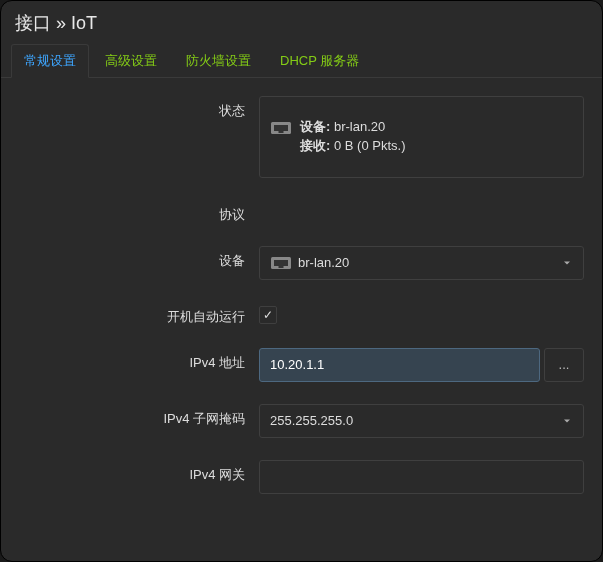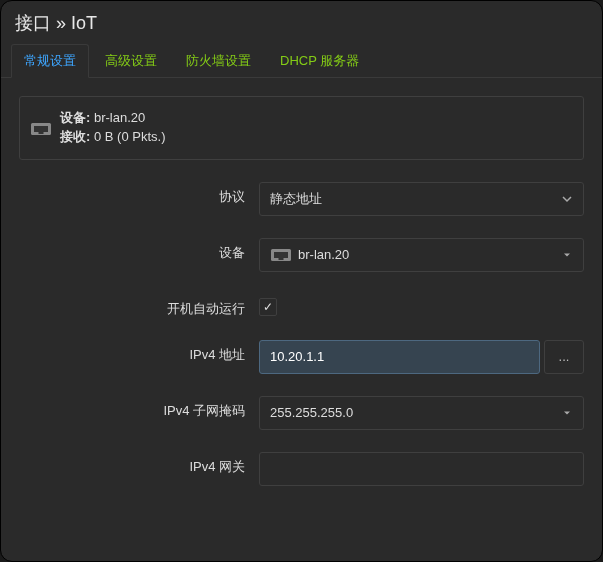--- a/index.html
+++ b/index.html
@@ -7,21 +7,21 @@
   .window { width: 603px; height: 562px; background: #2a2a2a; border: 1px solid #000; border-radius: 12px; overflow: hidden; position: relative; }
   .header { padding: 10px 14px 8px; }
   .title { color: #e8e8e8; font-size: 18px; font-weight: 500; }
   .tabs { display: flex; gap: 3px; padding: 0 10px; border-bottom: 1px solid #3a3a3a; }
   .tab { padding: 7px 12px; color: #84cc16; cursor: pointer; border: 1px solid transparent; border-bottom: none; border-radius: 3px 3px 0 0; position: relative; top: 1px; }
   .tab.active { color: #3ea6ff; border-color: #3a3a3a; background: #2a2a2a; border-bottom: 1px solid #2a2a2a; }
   .form { padding: 18px 18px 0; }
   .row { display: flex; align-items: flex-start; margin-bottom: 22px; }
   .label { width: 240px; text-align: right; padding-right: 14px; color: #ddd; padding-top: 6px; }
   .value { flex: 1; display: flex; gap: 4px; }
-  .status-box { flex: 1; border: 1px solid #3f3f3f; border-radius: 3px; padding: 12px 10px; background: #2a2a2a; display: flex; gap: 8px; align-items: center; }
+  .status-box { flex: 1; border: 1px solid #3f3f3f; border-radius: 3px; padding: 21px 10px; background: #2a2a2a; display: flex; gap: 8px; }
   .net-icon { width: 22px; height: 14px; margin-top: 3px; flex-shrink: 0; }
   .status-lines { flex: 1; color: #ddd; line-height: 1.45; }
   .status-lines b { font-weight: 600; }
   .select, .input, .btn-more { height: 34px; background: #2a2a2a; border: 1px solid #3f3f3f; border-radius: 3px; color: #ddd; padding: 0 10px; font-family: inherit; font-size: 13px; }
   .select { flex: 1; display: flex; align-items: center; justify-content: space-between; cursor: pointer; }
   .input { flex: 1; }
   .input.focus { background: #364450; border-color: #4d6880; color: #fff; }
   .btn-more { width: 40px; display: flex; align-items: center; justify-content: center; cursor: pointer; color: #bbb; }
   .chev { width: 12px; height: 12px; flex-shrink: 0; }
   .checkbox { width: 18px; height: 18px; border: 1px solid #3f3f3f; border-radius: 2px; display: flex; align-items: center; justify-content: center; color: #ddd; font-size: 12px; cursor: pointer; margin-top: 4px; }
@@ -39,45 +39,38 @@
   <div class="tabs">
     <div class="tab active">常规设置</div>
     <div class="tab">高级设置</div>
     <div class="tab">防火墙设置</div>
     <div class="tab">DHCP 服务器</div>
   </div>
 
   <div class="form">
 
     <div class="row">
+      <div class="label">状态</div>
       <div class="value">
         <div class="status-box">
           <svg class="net-icon" viewBox="0 0 22 14">
             <rect x="1" y="1" width="20" height="12" rx="1.5" fill="#888"></rect>
             <rect x="4" y="4" width="14" height="6" fill="#333"></rect>
             <rect x="8.5" y="9" width="5" height="3" fill="#333"></rect>
           </svg>
           <div class="status-lines">
             <div><b>设备:</b> <span>br-lan.20</span></div>
             <div><b>接收:</b> <span>0 B (0 Pkts.)</span></div>
           </div>
         </div>
       </div>
     </div>
 
     <div class="row">
       <div class="label">协议</div>
-      <div class="value">
-        <div class="select">
-          <span>静态地址</span>
-          <svg class="chev" viewBox="0 0 12 12">
-              <path d="M2 4 L6 8 L10 4" stroke="#aaa" stroke-width="1.5" fill="none"></path>
-            </svg>
-        </div>
-      </div>
     </div>
 
     <div class="row">
       <div class="label">设备</div>
       <div class="value">
         <div class="select">
           <span class="sel-content">
             <svg class="dev-icon" viewBox="0 0 22 14">
               <rect x="1" y="1" width="20" height="12" rx="1.5" fill="#888"></rect>
               <rect x="4" y="4" width="14" height="6" fill="#333"></rect>

